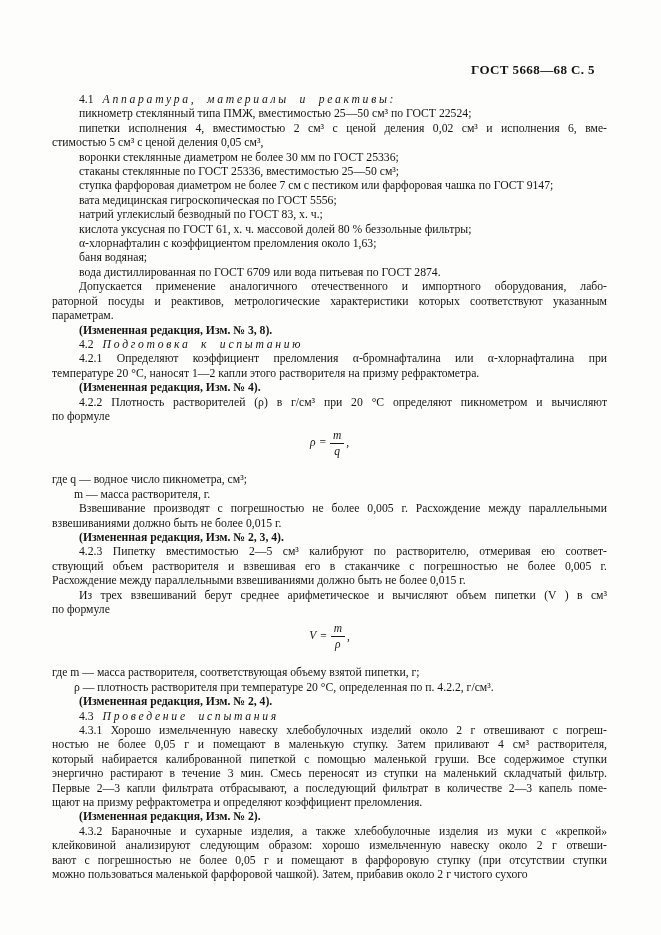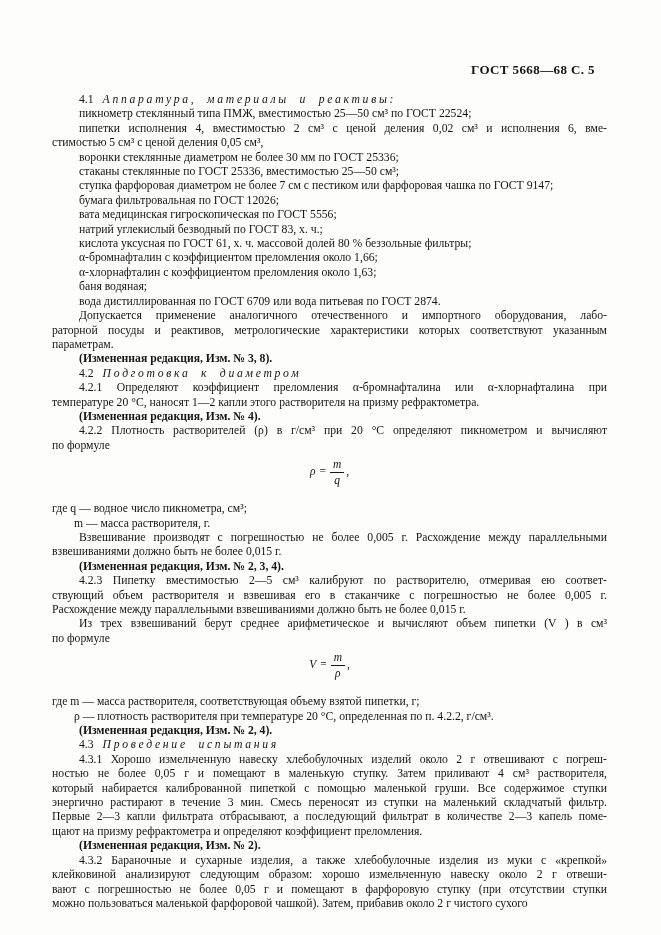--- a/index.html
+++ b/index.html
@@ -58,33 +58,31 @@
 <div class="page">
   <div class="header">ГОСТ 5668—68 С. 5</div>
   <div class="doc" id="doc-body">
       <div class="line ind heading"><span class="num">4.1</span><span class="title">Аппаратура, материалы и реактивы:</span></div>
       <div class="line ind">пикнометр стеклянный типа ПМЖ, вместимостью 25—50 см³ по ГОСТ 22524;</div>
       <div class="line ind j">пипетки исполнения 4, вместимостью 2 см³ с ценой деления 0,02 см³ и исполнения 6, вме-</div>
       <div class="line">стимостью 5 см³ с ценой деления 0,05 см³,</div>
       <div class="line ind">воронки стеклянные диаметром не более 30 мм по ГОСТ 25336;</div>
       <div class="line ind">стаканы стеклянные по ГОСТ 25336, вместимостью 25—50 см³;</div>
       <div class="line ind">ступка фарфоровая диаметром не более 7 см с пестиком или фарфоровая чашка по ГОСТ 9147;</div>
-      <div class="line ind">бумага фильтровальная по ГОСТ 12026;</div>
       <div class="line ind">вата медицинская гигроскопическая по ГОСТ 5556;</div>
       <div class="line ind">натрий углекислый безводный по ГОСТ 83, х. ч.;</div>
       <div class="line ind">кислота уксусная по ГОСТ 61, х. ч. массовой долей 80 % беззольные фильтры;</div>
-      <div class="line ind">α-бромнафталин с коэффициентом преломления около 1,66;</div>
       <div class="line ind">α-хлорнафталин с коэффициентом преломления около 1,63;</div>
       <div class="line ind">баня водяная;</div>
       <div class="line ind">вода дистиллированная по ГОСТ 6709 или вода питьевая по ГОСТ 2874.</div>
       <div class="line ind j">Допускается применение аналогичного отечественного и импортного оборудования, лабо-</div>
       <div class="line j">раторной посуды и реактивов, метрологические характеристики которых соответствуют указанным</div>
       <div class="line">параметрам.</div>
       <div class="line ind bold">(Измененная редакция, Изм. № 3, 8).</div>
-      <div class="line ind heading"><span class="num">4.2</span><span class="title">Подготовка к диаметром</span></div>
+      <div class="line ind heading"><span class="num">4.2</span><span class="title">Подготовка к испытанию</span></div>
       <div class="line ind j">4.2.1 Определяют коэффициент преломления α-бромнафталина или α-хлорнафталина при</div>
       <div class="line">температуре 20 °С, наносят 1—2 капли этого растворителя на призму рефрактометра.</div>
       <div class="line ind bold">(Измененная редакция, Изм. № 4).</div>
       <div class="line ind j">4.2.2 Плотность растворителей (ρ) в г/см³ при 20 °С определяют пикнометром и вычисляют</div>
       <div class="line">по формуле</div>
       <div class="formula"><span class="f-var">ρ</span><span class="f-eq">=</span><span class="frac"><span class="fnum f-var">m</span><span class="fden f-var">q</span></span><span class="f-trail">,</span></div>
       <div class="line">где q — водное число пикнометра, см³;</div>
       <div class="line hang">m — масса растворителя, г.</div>
       <div class="line ind j">Взвешивание производят с погрешностью не более 0,005 г. Расхождение между параллельными</div>
       <div class="line">взвешиваниями должно быть не более 0,015 г.</div>

